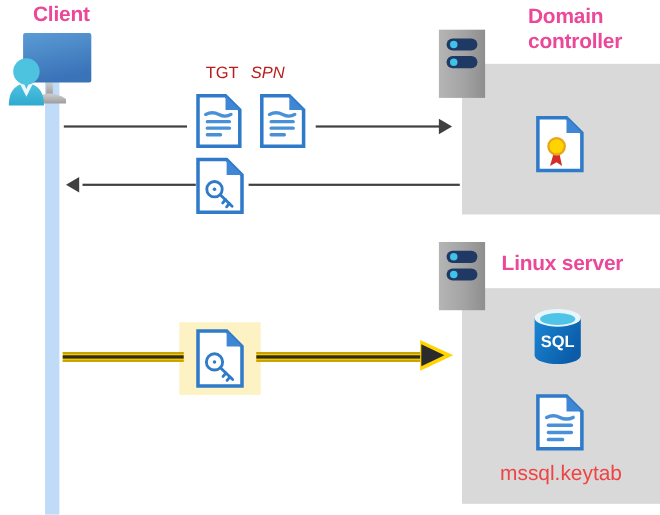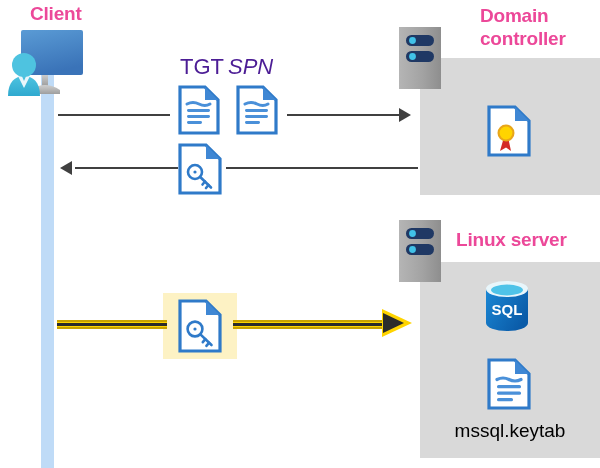--- a/index.html
+++ b/index.html
@@ -16,27 +16,27 @@
 
   
   .title-bold{
     font-weight:bold;
     color:#ec4899;
     font-size:19px;
     line-height:23px;
     letter-spacing:-0.2px;
   }
   .label-plain{
-    color:#4c1d95;
-    font-size:22px;
+    color:#b91c1c;
+    font-size:15px;
     line-height:21px;
     font-weight:400;
   }
   .label-file{
-    color:#000000;
+    color:#ef4444;
     font-size:19px;
     line-height:22px;
     font-weight:400;
   }
 
   
   .lifeline{
     left:41px;top:62px;width:13px;height:406px;
     background:#bfdbf7;
   }

